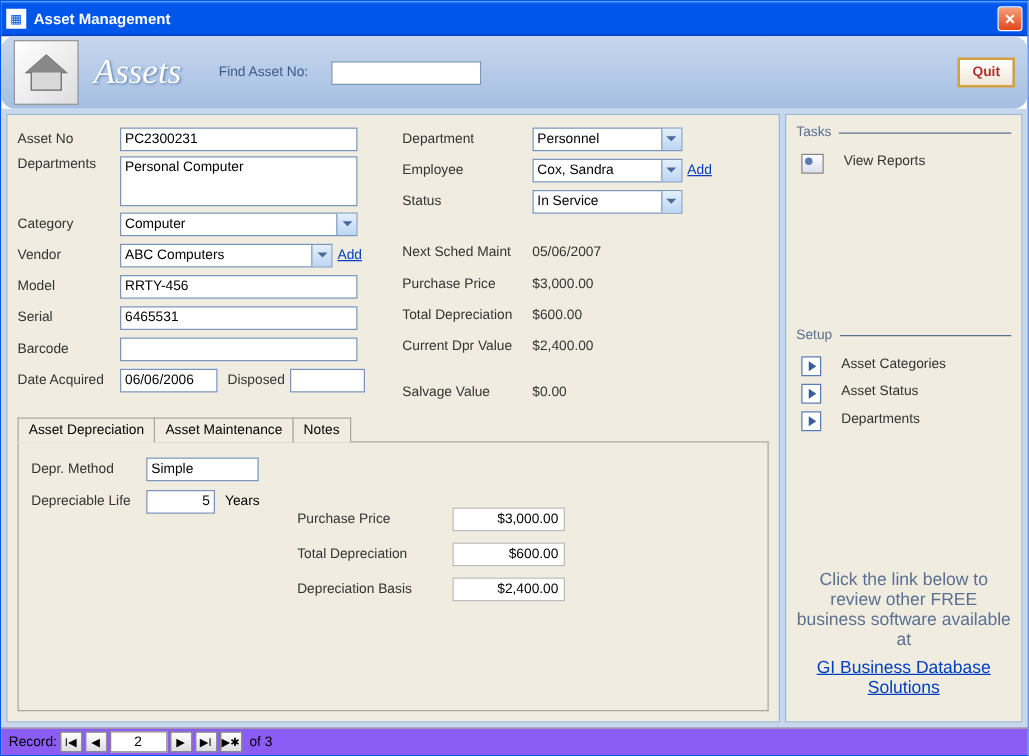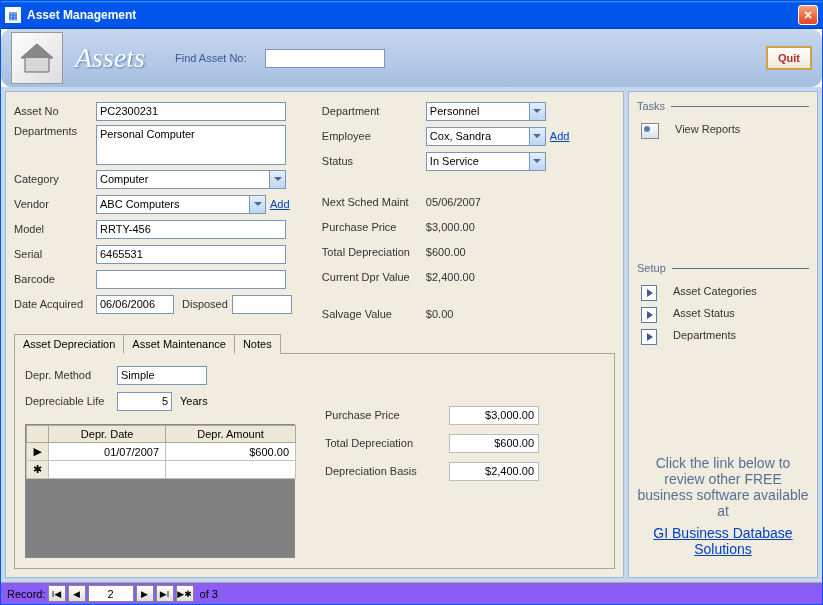--- a/index.html
+++ b/index.html
@@ -190,41 +190,20 @@
         <div class="depr-left">
           <div class="form-row">
             <label>Depr. Method</label>
             <input style="width: 90px;" value="Simple">
           </div>
           <div class="form-row">
             <label>Depreciable Life</label>
             <input class="small-input" value="5" style="">
             <span class="years-label">Years</span>
           </div>
-          <div class="grid-wrap">
-            <table class="grid-table">
-              <tbody>
-                  <tr>
-                <th class="row-handle"></th>
-                <th>Depr. Date</th>
-                <th>Depr. Amount</th>
-              </tr>
-              <tr>
-                <td class="row-handle">▶</td>
-                <td style="text-align:right">01/07/2007</td>
-                <td style="text-align:right">$600.00</td>
-              </tr>
-              <tr>
-                <td class="row-handle">✱</td>
-                <td></td>
-                    <td></td>
-              </tr>
-            </tbody>
-              </table>
-          </div>
         </div>
         <div class="depr-right">
           <div class="form-row">
             <label>Purchase Price</label>
             <span class="boxed-value">$3,000.00</span>
           </div>
           <div class="form-row">
             <label>Total Depreciation</label>
             <span class="boxed-value">$600.00</span>
           </div>

